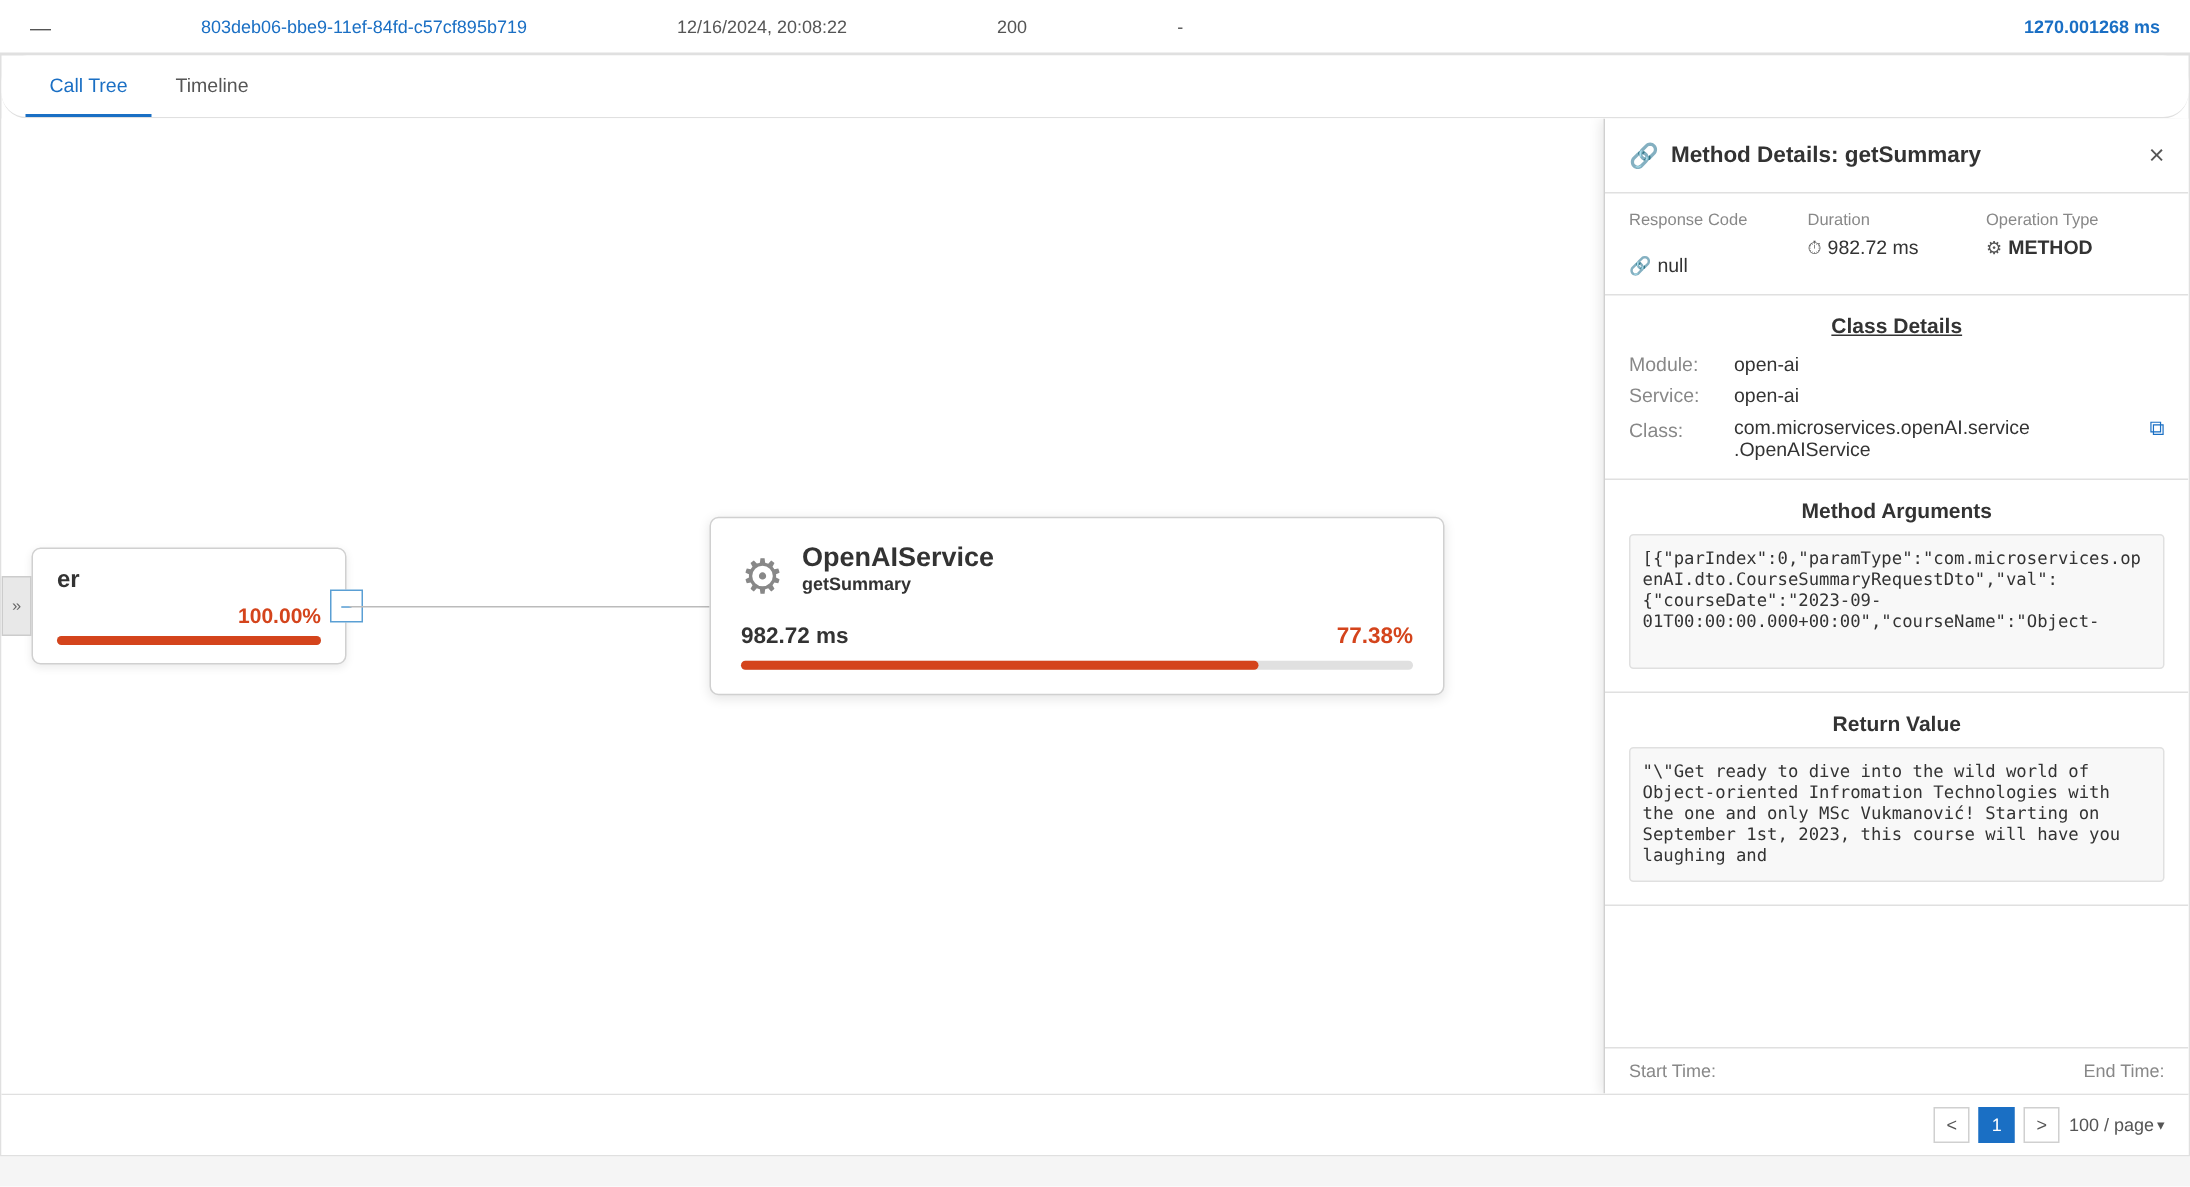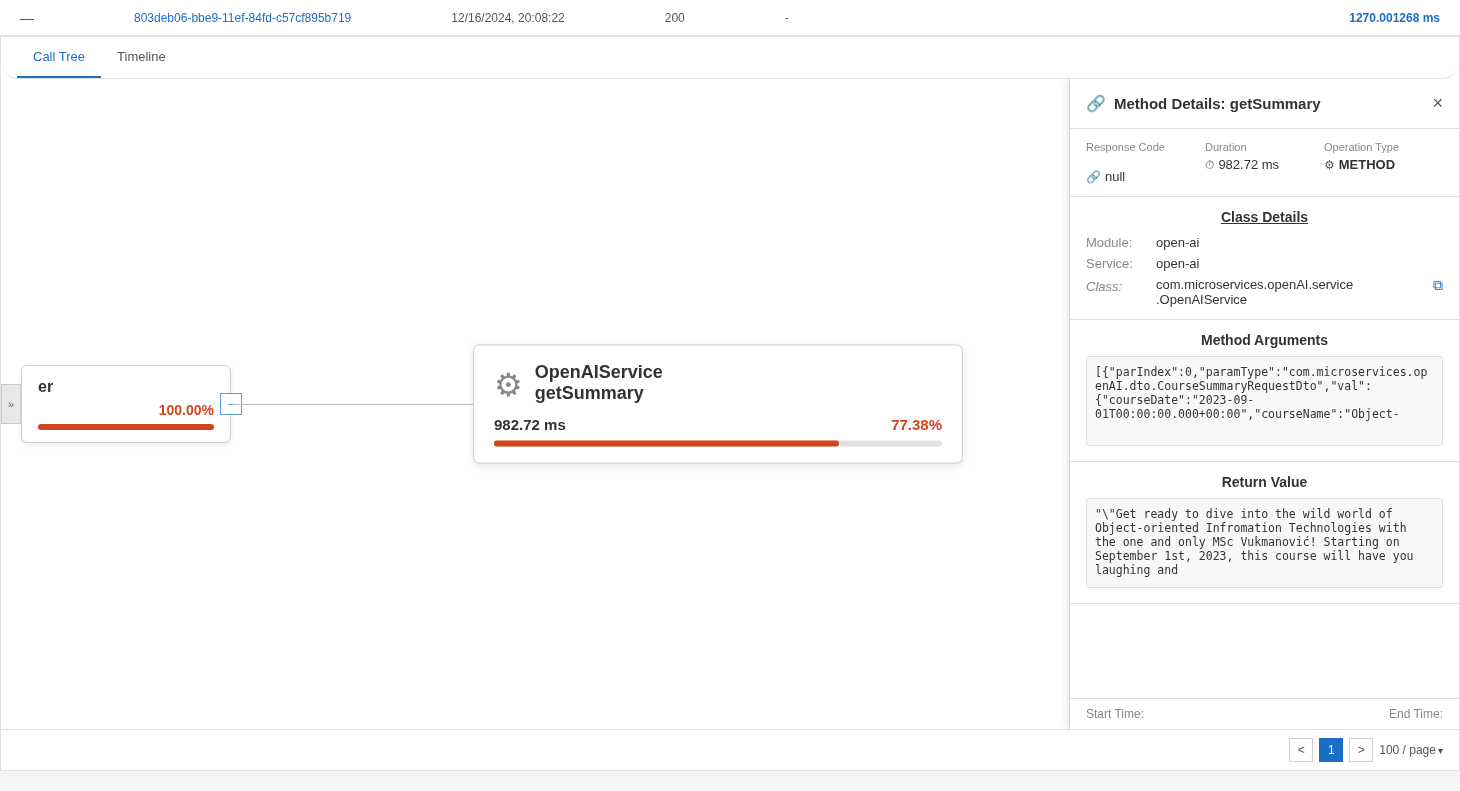--- a/index.html
+++ b/index.html
@@ -44,21 +44,21 @@
       <div style="position:absolute; right:-12px; top:50%; transform:translateY(-50%); width:22px; height:22px; border:1.5px solid #5a9fd4; background:#fff; display:flex; align-items:center; justify-content:center; cursor:pointer; font-size:14px; color:#5a9fd4; z-index:10;">−</div>
     </div>
 
     <div style="position:absolute; left:232px; top:50%; width:240px; border-top:1.5px solid #bbb; z-index:1;"></div>
 
     <div style="position:absolute; left:472px; top:50%; transform:translateY(-50%); background:#fff; border:1.5px solid #d0d0d0; border-radius:6px; padding:16px 20px; width:490px; box-shadow:0 2px 8px rgba(0,0,0,0.1); z-index:2;">
       <div style="display:flex; align-items:flex-start; gap:12px;">
         <div style="font-size:32px; color:#888; margin-top:4px;">⚙</div>
         <div>
           <div style="font-size:18px; font-weight:700; color:#333;">OpenAIService</div>
-          <div style="font-size:18px; font-weight:600; color:#333;">getSummary</div>
+          <div style="font-size:12px; font-weight:600; color:#333;">getSummary</div>
         </div>
       </div>
       <div style="display:flex; justify-content:space-between; margin-top:12px;">
         <span style="font-weight:700; color:#333; font-size:15px;">982.72  ms</span>
         <span style="font-weight:700; color:#d4441c; font-size:15px;">77.38%</span>
       </div>
       <div style="height:6px; background:#e0e0e0; border-radius:3px; margin-top:8px;">
         <div style="height:100%; width:77%; background:#d4441c; border-radius:3px;"></div>
       </div>
     </div>
@@ -101,21 +101,21 @@
         <div style="font-size:14px; font-weight:700; text-align:center; margin-bottom:10px;text-decoration:underline;">Class Details</div>
         <div style="display:flex; margin-bottom:6px;">
           <span style="width:70px; color:#888; font-size:13px; flex-shrink:0;">Module:</span>
           <span style="color:#333; font-size:13px;">open-ai</span>
         </div>
         <div style="display:flex; margin-bottom:6px;">
           <span style="width:70px; color:#888; font-size:13px; flex-shrink:0;">Service:</span>
           <span style="color:#333; font-size:13px;">open-ai</span>
         </div>
         <div style="display:flex; align-items:flex-start;">
-          <span style="width:70px; color:#888; font-size:13px; flex-shrink:0; margin-top:2px;font-style:italic;">Class:</span>
+          <span style="width:70px; color:#888; font-size:13px; flex-shrink:0; margin-top:2px;">Class:</span>
           <span style="color:#333; font-size:13px; flex:1; word-break:break-all;">com.microservices.openAI.service<br>.OpenAIService</span>
           <span style="color:#1a6fc4; cursor:pointer; font-size:14px; margin-left:4px;">⧉</span>
         </div>
       </div>
 
       <div style="padding:12px 16px; border-bottom:1px solid #e0e0e0; position:relative;">
         <div style="font-size:14px; font-weight:700; text-align:center; margin-bottom:8px;">Method Arguments</div>
         <textarea style="width: 100%; height: 90px; background: rgb(248, 248, 248); border: 1px solid rgb(224, 224, 224); border-radius: 3px; padding: 8px; font-size: 11.5px; font-family: monospace; color: rgb(51, 51, 51); resize: none; overflow-y: auto;">[{"parIndex":0,"paramType":"com.microservices.openAI.dto.CourseSummaryRequestDto","val":{"courseDate":"2023-09-01T00:00:00.000+00:00","courseName":"Object-</textarea>
       </div>
 

